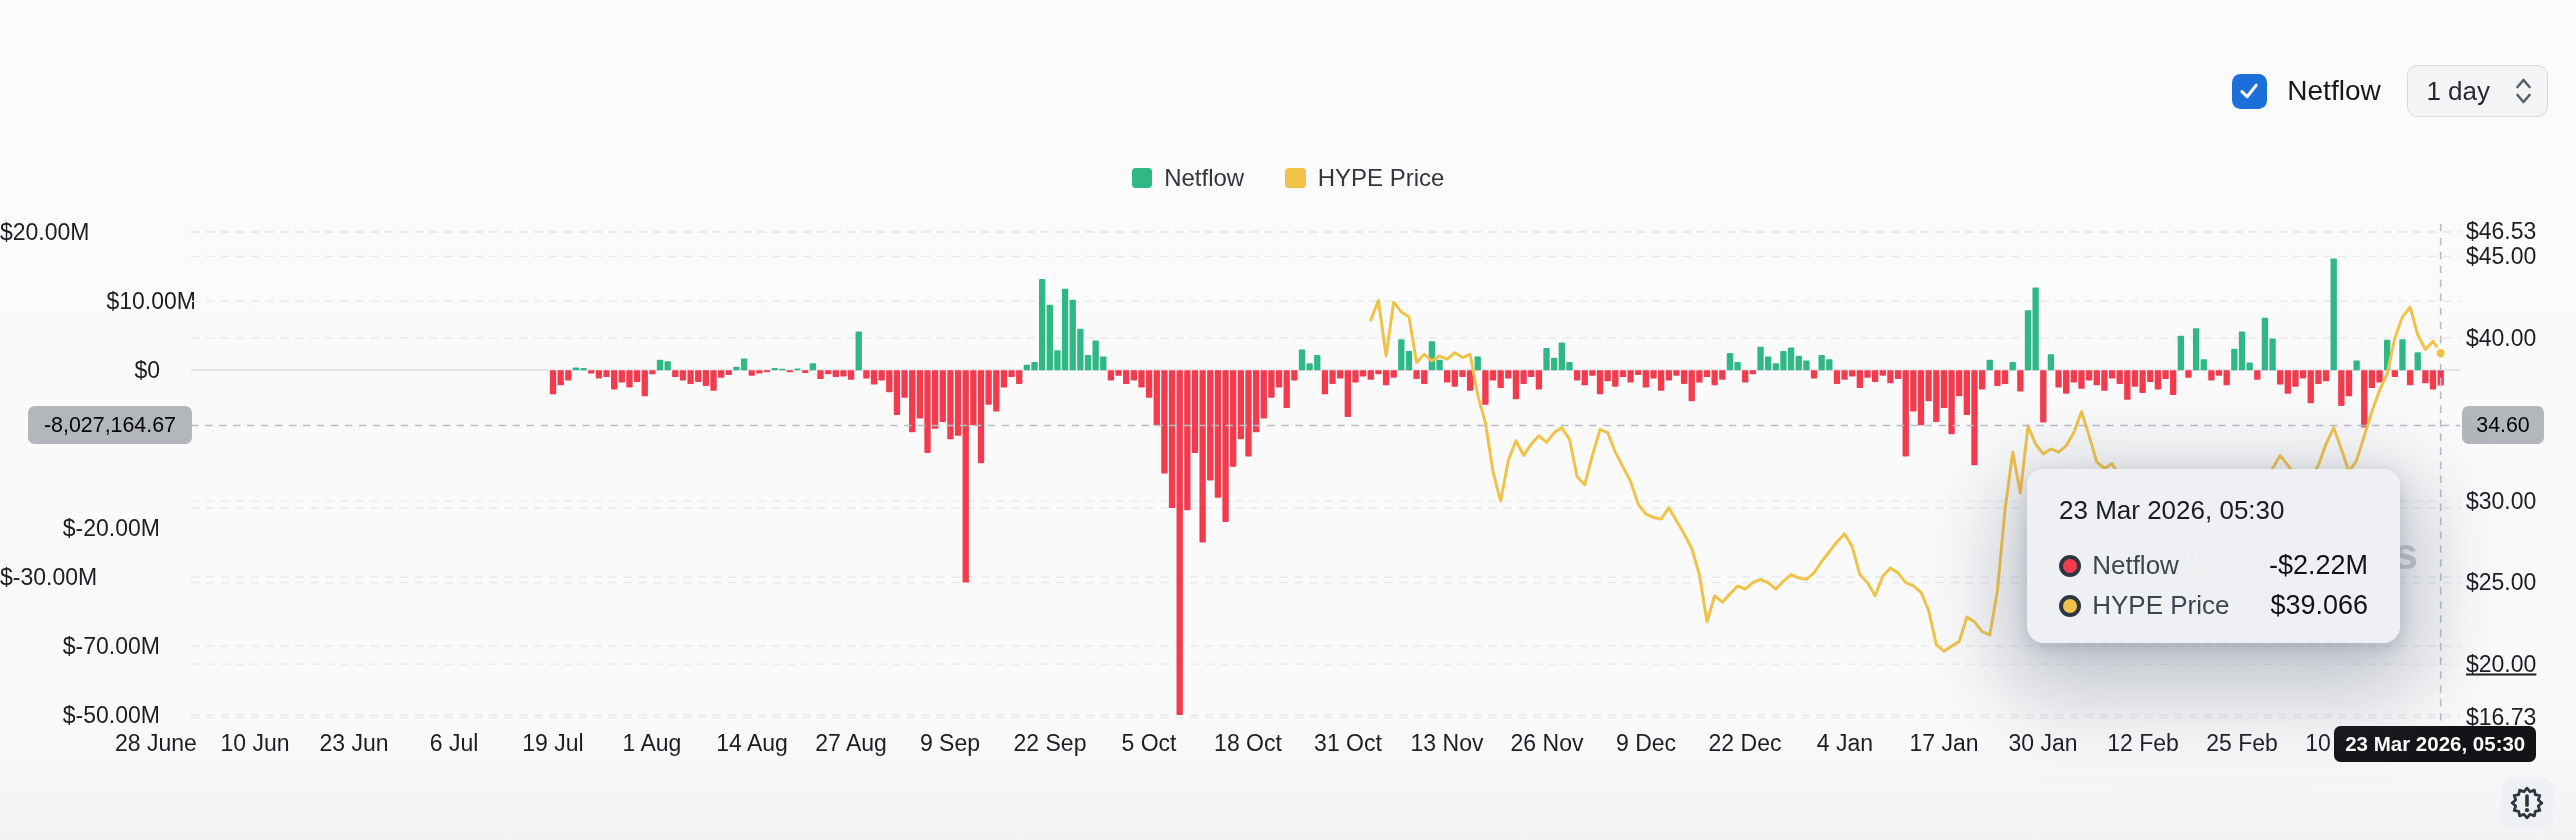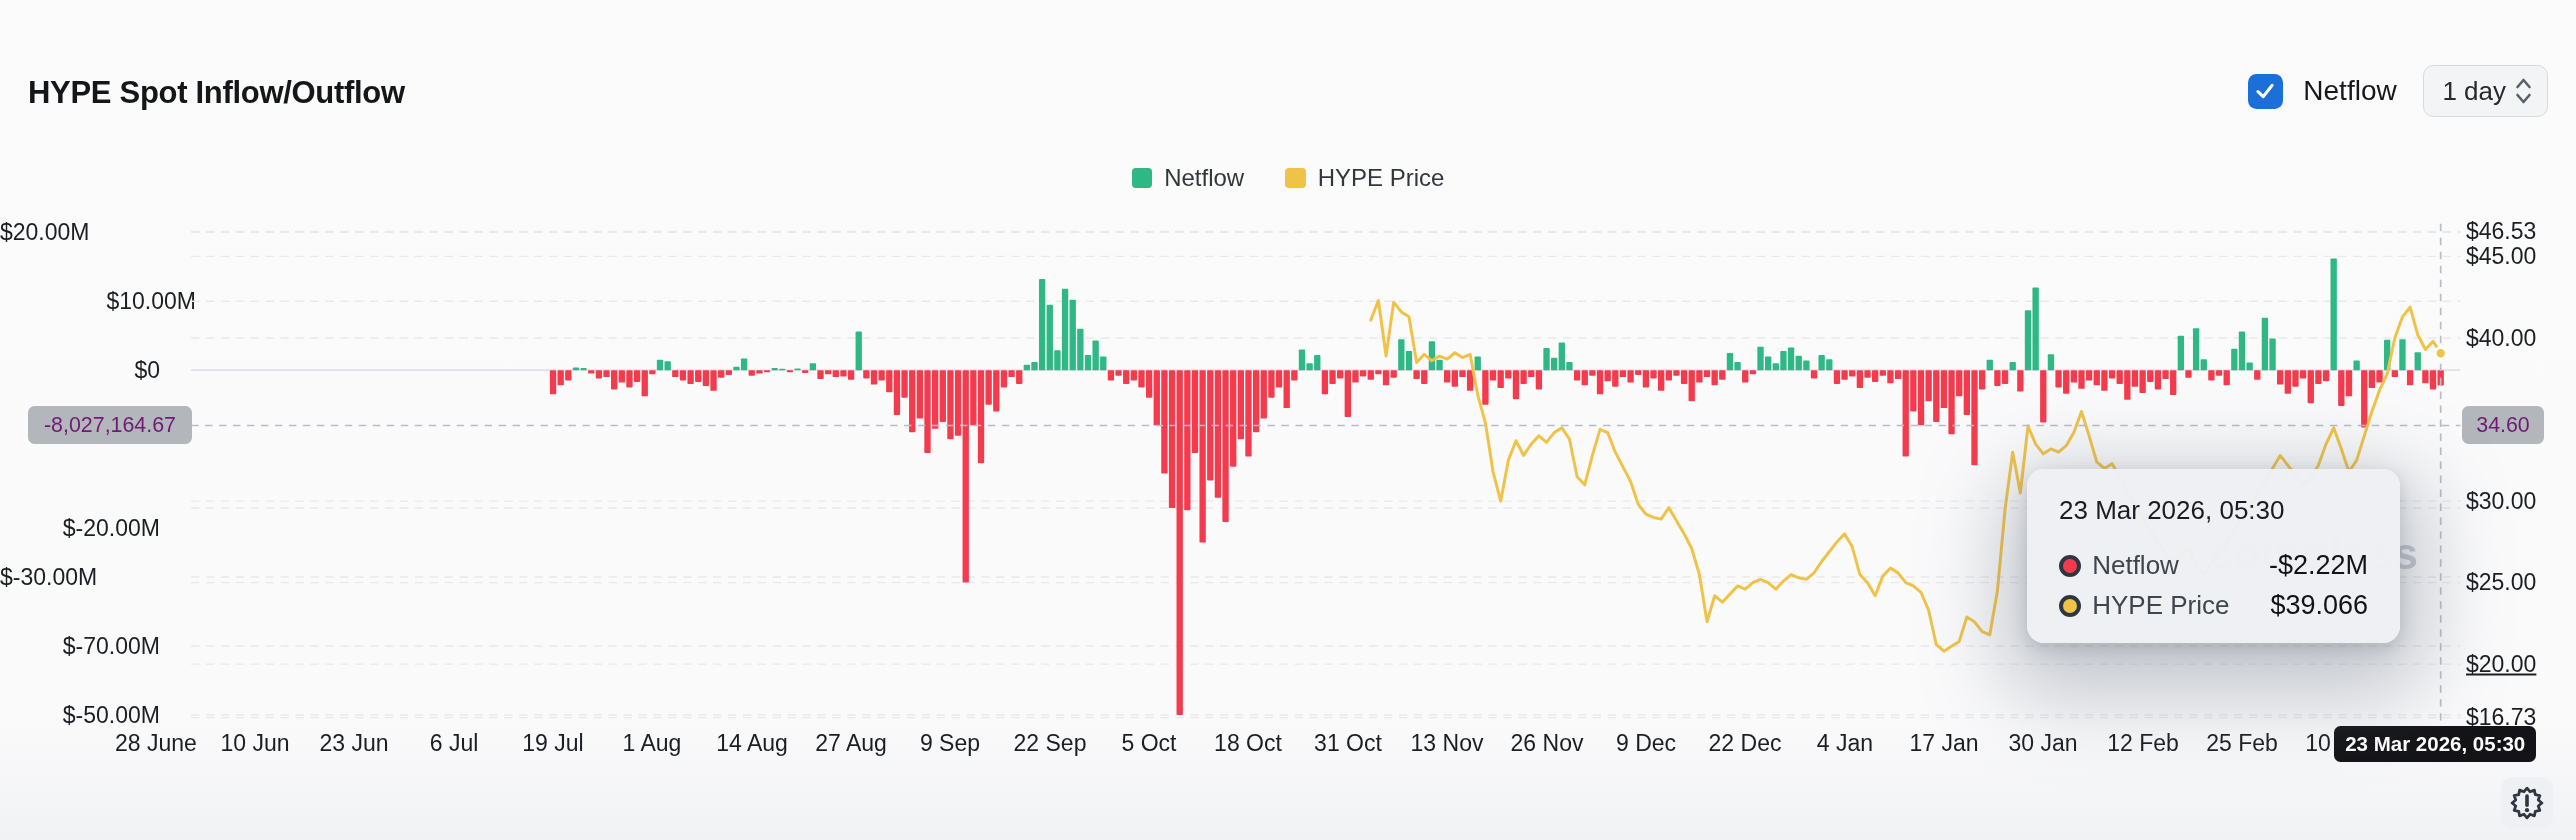--- a/index.html
+++ b/index.html
@@ -7,35 +7,35 @@
     font-family:"Liberation Sans","DejaVu Sans",sans-serif;color:#17191d;}
   .abs{position:absolute;}
   #stage{position:relative;width:2576px;height:841px;}
 
   
   #page-title{left:28px;top:75px;font-size:31px;font-weight:700;letter-spacing:-0.3px;color:#141619;}
   #controls{right:28px;top:65px;display:flex;align-items:center;gap:20.5px;}
   #netflow-checkbox{width:35px;height:35px;border-radius:8.4px;background:#1c6fd8;display:flex;
     align-items:center;justify-content:center;cursor:pointer;}
   #netflow-toggle-label{font-size:28px;color:#16181b;margin-right:5.6px;}
-  #interval-select{display:flex;align-items:center;gap:9px;background:#f3f4f6;border:1.9px solid #d7d9dc;
+  #interval-select{display:flex;align-items:center;gap:25px;background:#f3f4f6;border:1.9px solid #d7d9dc;
     border-radius:10.3px;height:50px;padding:0 15px 0 18.6px;cursor:pointer;}
   #interval-select span{font-size:26px;color:#26292e;}
 
   
   #legend{left:0;top:164px;width:2576px;display:flex;justify-content:center;gap:41px;}
   .legend-item{display:flex;align-items:center;gap:12px;cursor:pointer;}
   .legend-swatch{width:20.5px;height:20.5px;border-radius:3.7px;}
   .legend-label{font-size:24px;color:#33373d;}
   .ytick{position:absolute;font-size:23px;color:#1b1e23;transform:translateY(-50%);white-space:nowrap;}
   .ytick.left{right:2418px;text-align:right;}
   .ytick.right{left:2466px;text-align:left;}
   .xtick{position:absolute;top:730px;font-size:23px;color:#1b1e23;width:112px;text-align:center;
     transform:translateX(-50%);white-space:nowrap;}
-  .axis-badge{position:absolute;background:#b3b6bb;color:#701a75;font-size:21.4px;font-weight:500;
+  .axis-badge{position:absolute;background:#b3b6bb;color:#000000;font-size:21.4px;font-weight:500;
     border-radius:6.5px;display:flex;align-items:center;justify-content:center;z-index:5;}
   #crosshair-left-badge{left:28px;top:406px;width:164px;height:38px;}
   #crosshair-right-badge{left:2462px;top:406px;width:82px;height:38px;}
   #crosshair-x-badge{position:absolute;left:2334px;top:726px;height:36px;padding:0 11.2px;background:#141418;
     color:#fff;font-size:20.5px;font-weight:600;border-radius:6.5px;display:flex;align-items:center;z-index:6;white-space:nowrap;}
   #watermark{position:absolute;left:2134px;top:529px;width:285px;text-align:right;font-size:44px;
     font-weight:700;color:#c6cbd2;letter-spacing:0.9px;z-index:1;}
 
   
   #tooltip{position:absolute;left:2027px;top:469px;width:373px;height:174px;z-index:10;
@@ -318,21 +318,20 @@
       <rect x="2590.8" y="377.8" width="6.8" height="19.2" fill="#30b786" rx="1"></rect>
       <rect x="2599.0" y="397.0" width="6.8" height="14.1" fill="#f43b4e" rx="1"></rect>
       <rect x="2607.2" y="397.0" width="6.8" height="20.7" fill="#f43b4e" rx="1"></rect>
       <rect x="2615.4" y="397.0" width="6.8" height="16.4" fill="#f43b4e" rx="1"></rect>
       <path d="M1470.8 343.3 L1479.0 322.3 L1487.2 381.8 L1495.4 324.0 L1503.6 334.5 L1511.8 339.8 L1520.0 388.8 L1528.2 380.0 L1536.4 387.0 L1544.6 381.8 L1552.8 385.2 L1561.0 378.3 L1569.2 383.5 L1577.4 380.0 L1585.6 423.8 L1593.8 453.5 L1602.0 506.0 L1610.2 537.5 L1618.4 493.8 L1626.6 472.7 L1634.8 488.5 L1643.0 476.3 L1651.2 467.5 L1659.4 474.5 L1667.6 464.0 L1675.8 458.8 L1684.0 471.0 L1692.2 511.3 L1700.4 520.0 L1708.6 488.5 L1716.8 460.5 L1725.0 464.0 L1733.2 485.0 L1741.4 500.8 L1749.6 516.5 L1757.8 541.0 L1766.0 551.5 L1774.2 555.0 L1782.4 556.8 L1790.6 544.5 L1798.8 558.5 L1807.0 572.5 L1815.2 588.3 L1823.4 616.3 L1831.6 667.0 L1839.8 639.0 L1848.0 646.0 L1856.2 637.3 L1864.4 628.5 L1872.6 632.0 L1880.8 625.0 L1889.0 621.5 L1897.2 625.0 L1905.4 632.0 L1913.6 623.3 L1921.8 616.3 L1930.0 619.8 L1938.2 621.5 L1946.4 614.5 L1954.6 602.3 L1962.8 591.8 L1971.0 581.3 L1979.2 572.5 L1987.4 586.5 L1995.6 616.3 L2003.8 625.0 L2012.0 639.0 L2020.2 618.0 L2028.4 609.3 L2036.6 614.5 L2044.8 625.0 L2053.0 628.5 L2061.2 635.5 L2069.4 654.8 L2077.6 691.5 L2085.8 698.5 L2094.0 693.3 L2102.2 688.0 L2110.4 661.8 L2118.6 667.0 L2126.8 677.5 L2135.0 681.0 L2143.2 633.8 L2151.4 546.3 L2159.6 485.0 L2167.8 528.8 L2176.0 457.0 L2184.2 476.3 L2192.4 486.8 L2200.6 481.5 L2208.8 485.0 L2217.0 478.0 L2225.2 464.0 L2233.4 441.3 L2241.6 467.5 L2249.8 495.5 L2258.0 502.5 L2266.2 497.3 L2274.4 511.3 L2282.6 528.8 L2290.8 541.0 L2299.0 555.0 L2307.2 569.0 L2315.4 581.3 L2323.6 593.5 L2331.8 604.0 L2340.0 593.5 L2348.2 586.5 L2356.4 607.5 L2364.6 616.3 L2372.8 604.0 L2381.0 593.5 L2389.2 581.3 L2397.4 569.0 L2405.6 555.0 L2413.8 544.5 L2422.0 530.5 L2430.2 516.5 L2438.4 502.5 L2446.6 488.5 L2454.8 499.0 L2463.0 509.5 L2471.2 520.0 L2479.4 513.0 L2487.6 499.0 L2495.8 476.3 L2504.0 458.8 L2512.2 481.5 L2520.4 506.0 L2528.6 493.8 L2536.8 467.5 L2545.0 441.3 L2553.2 418.5 L2561.4 401.0 L2569.6 362.5 L2577.8 339.8 L2586.0 329.3 L2594.2 359.0 L2602.4 374.8 L2610.6 366.0 L2618.8 378.8" fill="none" stroke="#f0c348" stroke-width="3.2" stroke-linejoin="round" stroke-linecap="round"></path>
       <line x1="2618.7999999999997" y1="240" x2="2618.7999999999997" y2="788" stroke="#b7bdc4" stroke-width="1.8" stroke-dasharray="8 7"></line>
       <line x1="205" y1="456.3998" x2="2640" y2="456.3998" stroke="#b7bdc4" stroke-width="1.8" stroke-dasharray="8 7"></line>
       <circle cx="2618.7999999999997" cy="378.84499999999997" r="6" fill="#f0c348" stroke="#ffffff" stroke-width="3"></circle>
     </svg>
 
-  <div id="page-title" class="abs">HYPE Spot Inflow/Outflow</div>
   <div id="controls" class="abs">
     <div id="netflow-checkbox">
       <svg width="24" height="24" viewBox="0 0 34 34">
         <polyline points="7,18 14.5,25 27,9" fill="none" stroke="#ffffff" stroke-width="4.5" stroke-linecap="round" stroke-linejoin="round"></polyline>
       </svg>
     </div>
     <div id="netflow-toggle-label">Netflow</div>
     <div id="interval-select">
       <span>1 day</span>
       <svg width="17" height="28" viewBox="0 0 16 28">

